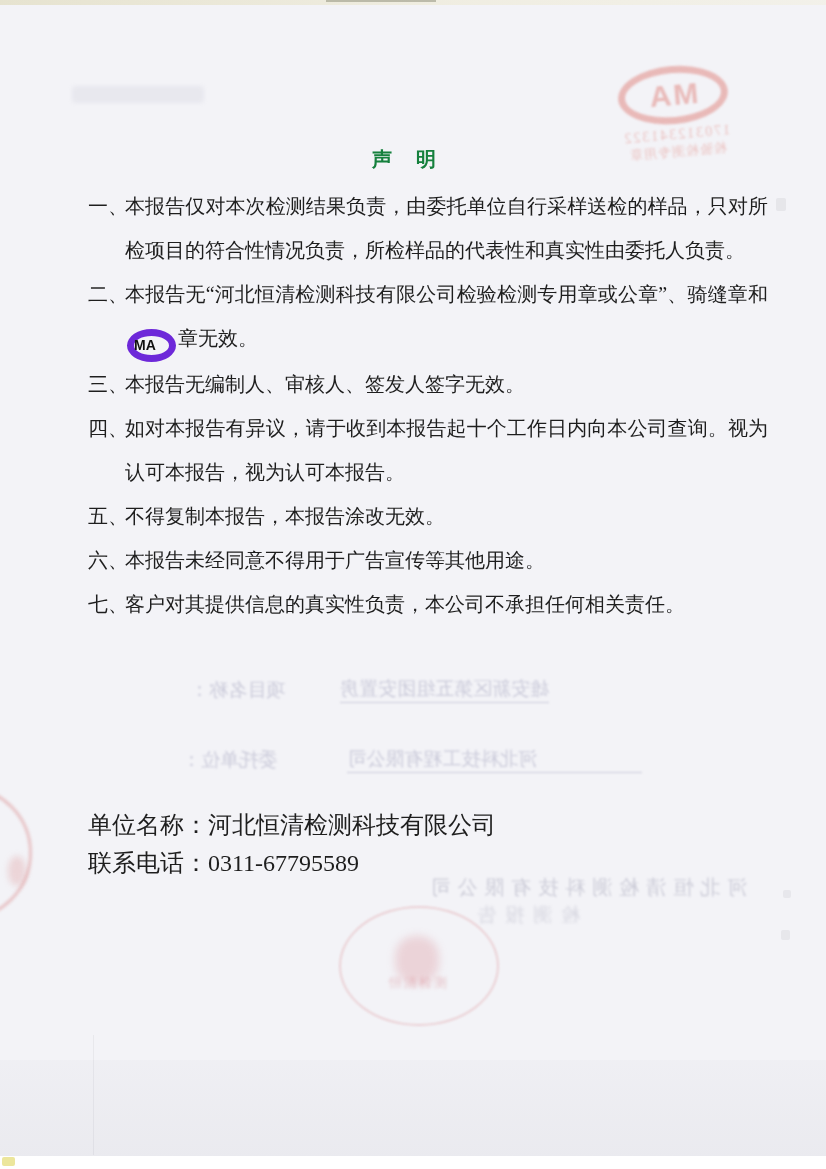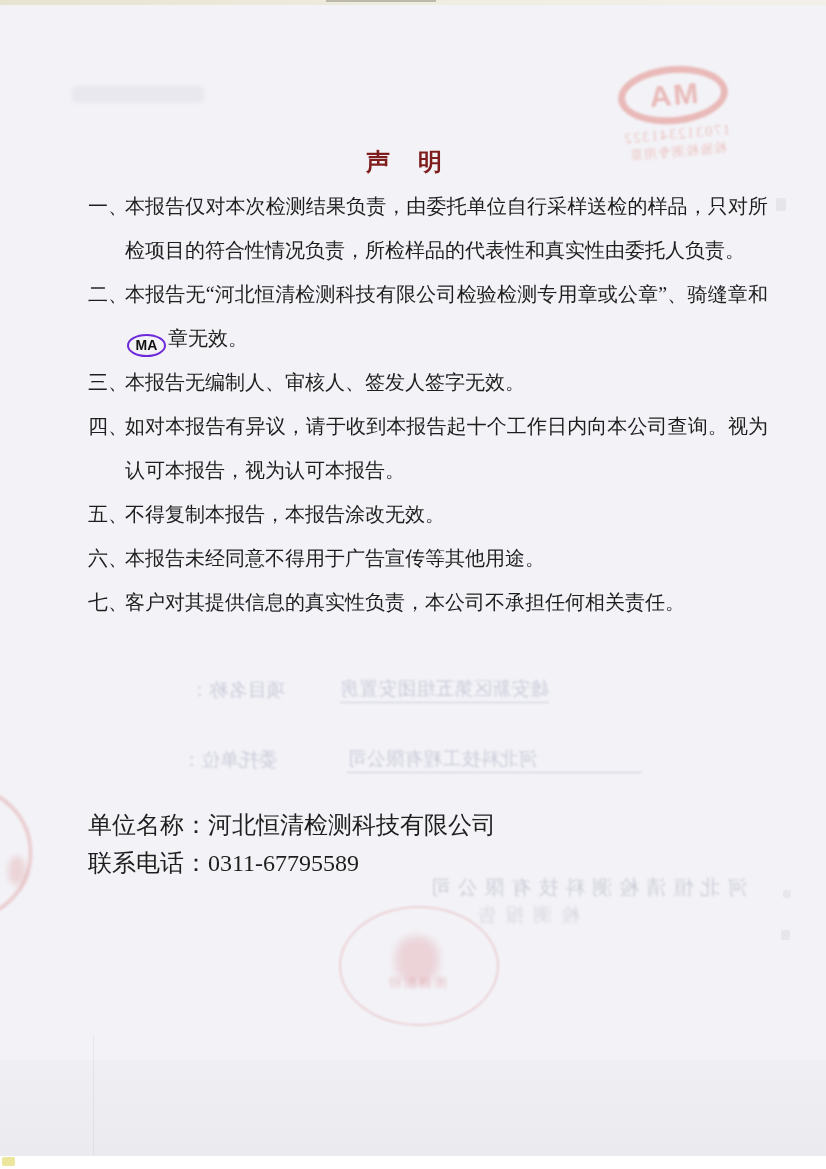--- a/index.html
+++ b/index.html
@@ -16,33 +16,33 @@
     background:linear-gradient(to right,#e3dfc6,#efecdc 55%,#f2f0e6);opacity:.8;}
   .top-line{position:absolute;left:326px;top:0;width:110px;height:2px;background:#9a9a86;opacity:.6;}
   .bottom-band{position:absolute;left:0;top:1156px;width:826px;height:13px;background:#ffffff;}
   .yellow-mark{position:absolute;left:2px;top:1157px;width:13px;height:9px;background:#ddd24a;opacity:.55;border-radius:2px;}
   .crease-v{position:absolute;left:93px;top:1035px;width:1px;height:120px;background:rgba(100,100,120,0.08);}
   .speck{position:absolute;background:rgba(90,90,100,0.35);border-radius:2px;}
 
   
   .title{
     position:absolute;left:0;top:146px;width:810px;margin:0;
-    text-align:center;font-size:24px;font-weight:bold;color:#7f1d1d;
+    text-align:center;font-size:20px;font-weight:bold;color:#15803d;
     letter-spacing:2px;
   }
   .list{
     position:absolute;left:88px;top:184px;width:680px;
     font-size:20px;line-height:44px;color:#1e1e1e;
   }
   .item{position:relative;padding-left:37px;text-align:justify;}
   .item .num{position:absolute;left:0;top:0;}
   .cma-logo{
     display:inline-block;width:35px;height:19px;margin:0 2px;
-    border:2px solid #6d28d9;border-radius:50%;
-    font-size:14px;font-weight:bold;line-height:19px;text-align:center;
+    border:7px solid #6d28d9;border-radius:50%;
+    font-size:14px;font-weight:bold;line-height:19px;text-align:left;
     letter-spacing:0;vertical-align:-5px;color:#111;
     font-family:"Liberation Sans","DejaVu Sans",sans-serif;
   }
   .contact{
     position:absolute;left:88px;top:806px;
     font-size:24px;line-height:38px;color:#1e1e1e;
   }
   .contact .row{white-space:pre;}
 
   

